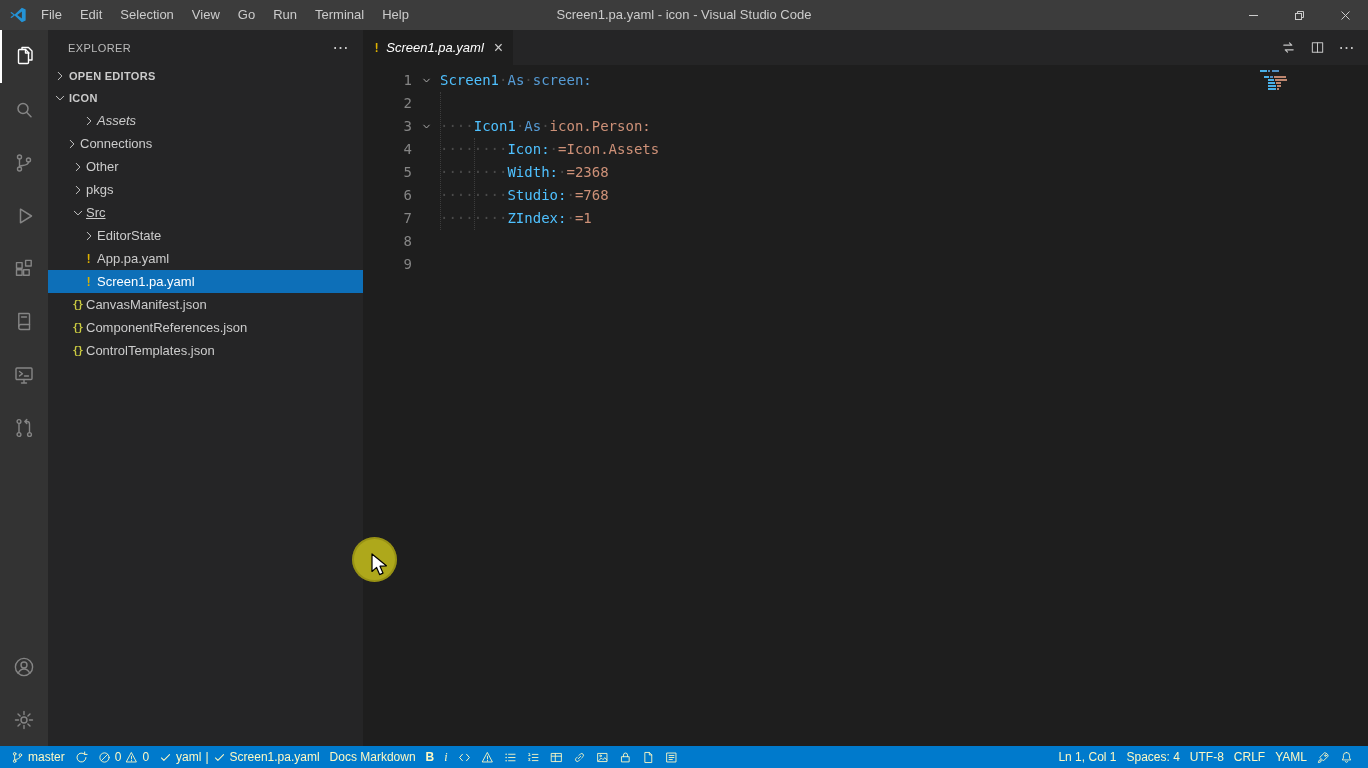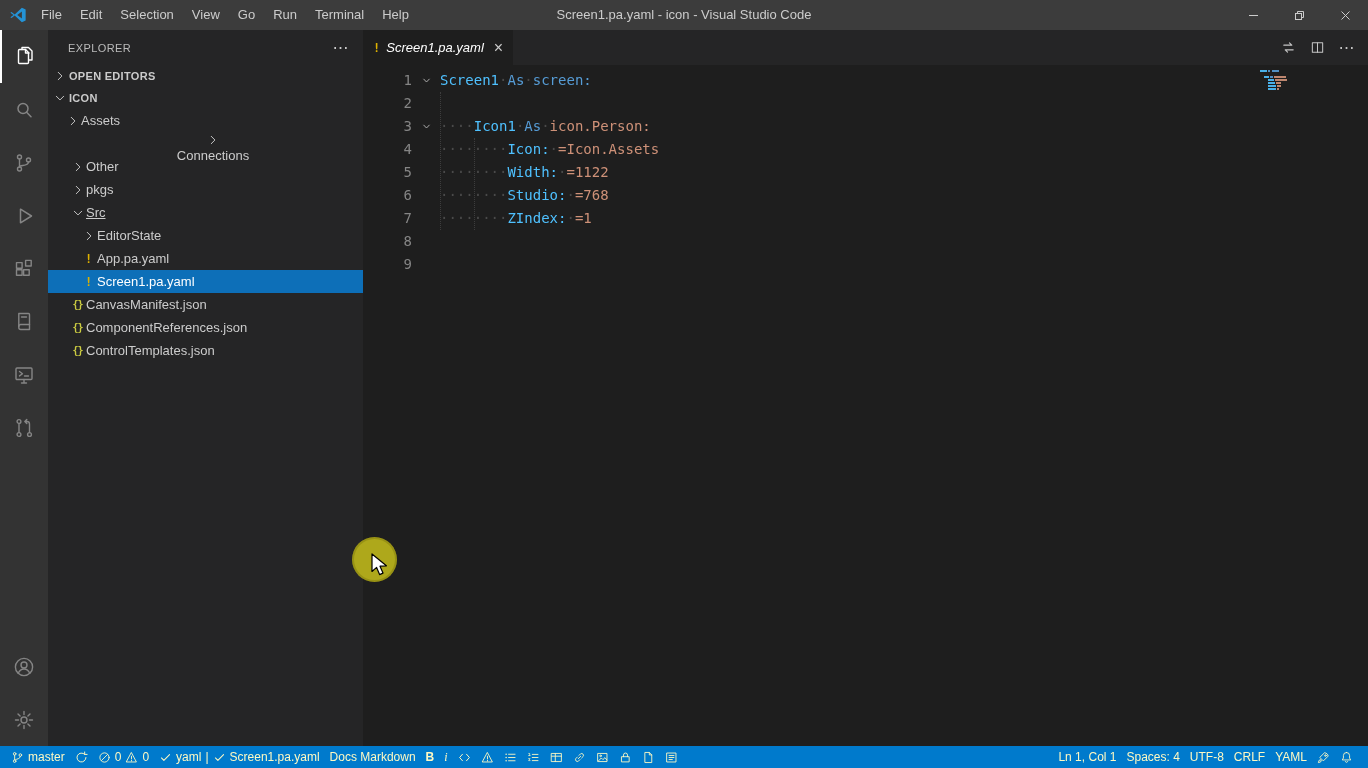--- a/index.html
+++ b/index.html
@@ -238,31 +238,31 @@
       </div>
       <div class="section-row">
           <span class="ic">
             <svg width="14" height="14" viewBox="0 0 16 16" fill="none" stroke="currentColor" stroke-width="1.1" stroke-linecap="round" stroke-linejoin="round">
               <path d="M3.8 6l4.2 4.2L12.2 6"></path>
             </svg>
           </span>
         <span>ICON</span>
       </div>
       <div id="tree">
-          <div class="row" style="padding-left: 16px;">
+          <div class="row" style="padding-left: 32px; font-style: italic;">
             <span class="slot">
               <span class="ic">
                 <svg width="14" height="14" viewBox="0 0 16 16" fill="none" stroke="currentColor" stroke-width="1.1" stroke-linecap="round" stroke-linejoin="round">
                   <path d="M6 3.8l4.2 4.2L6 12.2"></path>
                 </svg>
               </span>
             </span>
             <span class="label">Assets</span>
           </div>
-          <div class="row" style="padding-left: 15px; flex-direction: column;">
+          <div class="row" style="padding-left: 15px;">
             <span class="slot">
               <span class="ic">
                 <svg width="14" height="14" viewBox="0 0 16 16" fill="none" stroke="currentColor" stroke-width="1.1" stroke-linecap="round" stroke-linejoin="round">
                   <path d="M6 3.8l4.2 4.2L6 12.2"></path>
                 </svg>
               </span>
             </span>
             <span class="label">Connections</span>
           </div>
           <div class="row" style="padding-left: 21px;">
@@ -394,21 +394,21 @@
               <span class="ct"><span class="tk-ws">····</span><span class="tk-name">Icon1</span><span class="tk-ws">·</span><span class="tk-kw">As</span><span class="tk-ws">·</span><span class="tk-val">icon.Person:</span></span>
             </div>
             <div class="line">
               <span class="ln">4</span>
               <span class="fold"></span>
               <span class="ct"><span class="tk-ws">········</span><span class="tk-prop">Icon:</span><span class="tk-ws">·</span><span class="tk-val">=Icon.Assets</span></span>
             </div>
             <div class="line">
               <span class="ln">5</span>
               <span class="fold"></span>
-              <span class="ct"><span class="tk-ws">········</span><span class="tk-prop">Width:</span><span class="tk-ws">·</span><span class="tk-val">=1122</span></span>
+              <span class="ct"><span class="tk-ws">········</span><span class="tk-prop">Width:</span><span class="tk-ws">·</span><span class="tk-val">=2368</span></span>
             </div>
             <div class="line">
               <span class="ln">6</span>
               <span class="fold"></span>
               <span class="ct"><span class="tk-ws">········</span><span class="tk-prop">Studio:</span><span class="tk-ws">·</span><span class="tk-val">=768</span></span>
             </div>
             <div class="line">
               <span class="ln">7</span>
               <span class="fold"></span>
               <span class="ct"><span class="tk-ws">········</span><span class="tk-prop">ZIndex:</span><span class="tk-ws">·</span><span class="tk-val">=1</span></span>

